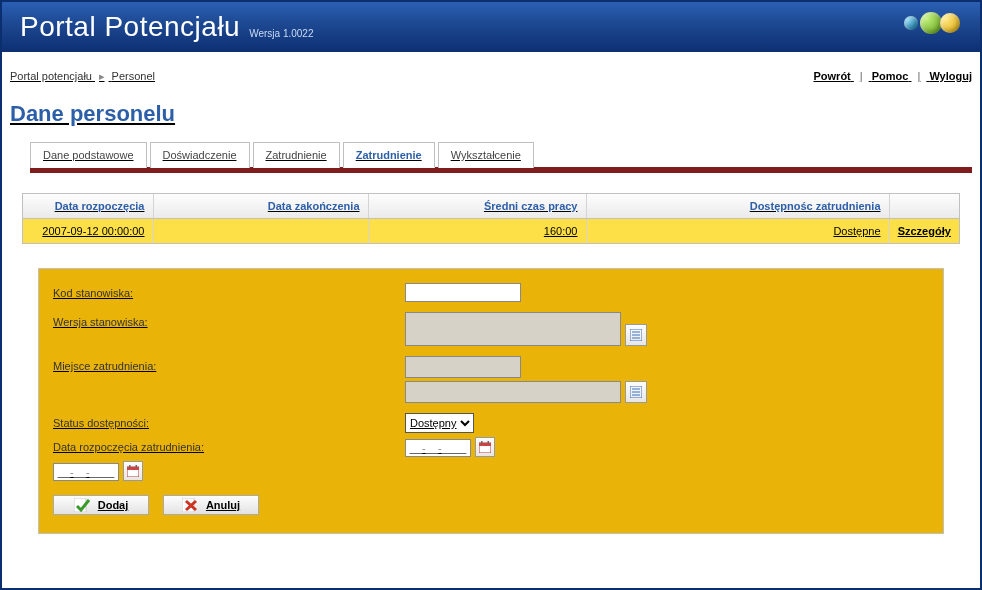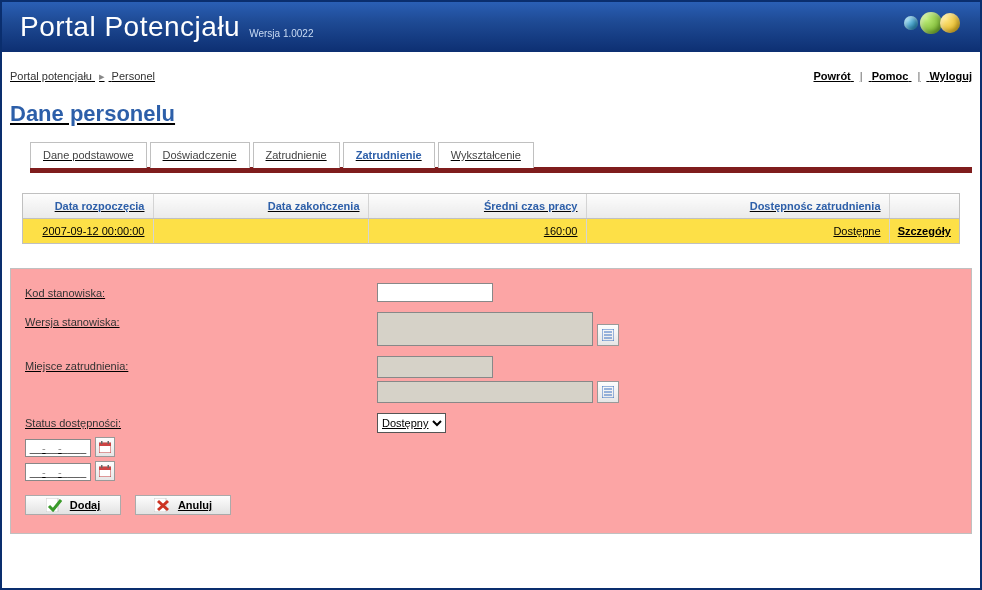--- a/index.html
+++ b/index.html
@@ -107,23 +107,23 @@
     .tbl th:last-child, .tbl td:last-child { border-right: none; }
     .tbl thead th {
       background: linear-gradient(to bottom, #fdfdfd, #eaeaea);
       color: #2d5fa9;
       font-weight: bold;
       border-bottom: 1px solid #c0c0c0;
     }
     .tbl tbody tr { background: #fde047; margin-top: 36px; }
     .tbl .details { text-align: center; font-weight: bold; cursor: pointer; }
     .form-panel {
-      margin: 0 0;
+      margin: 0 28px;
       border: 1px solid #c0c0c0;
-      background: #fca5a5;
+      background: #eab308;
       padding: 14px 14px 18px 14px;
     }
     .form-row {
       display: flex;
       align-items: flex-start;
       margin-bottom: 10px;
     }
     .form-row.compact { margin-bottom: 4px; }
     .form-label {
       width: 352px;
@@ -304,20 +304,21 @@
     <div class="form-row compact">
       <div class="form-label">Status dostępności:</div>
       <div class="form-ctrl">
         <select class="select">
           <option>Dostępny</option>
         </select>
       </div>
     </div>
 
     <div class="form-row compact">
+      <div class="form-label">Data rozpoczęcia zatrudnienia:</div>
       <div class="form-ctrl">
         <input class="date-input" value="__-__-____" style="">
         <div class="cal-btn">
           <svg width="12" height="12">
             <rect x="0" y="2" width="12" height="10" fill="#fff" stroke="#b33"></rect>
             <rect x="0" y="2" width="12" height="3" fill="#c44"></rect>
             <rect x="2" y="0" width="1.5" height="3" fill="#666"></rect>
             <rect x="8.5" y="0" width="1.5" height="3" fill="#666"></rect>
           </svg>
         </div>

